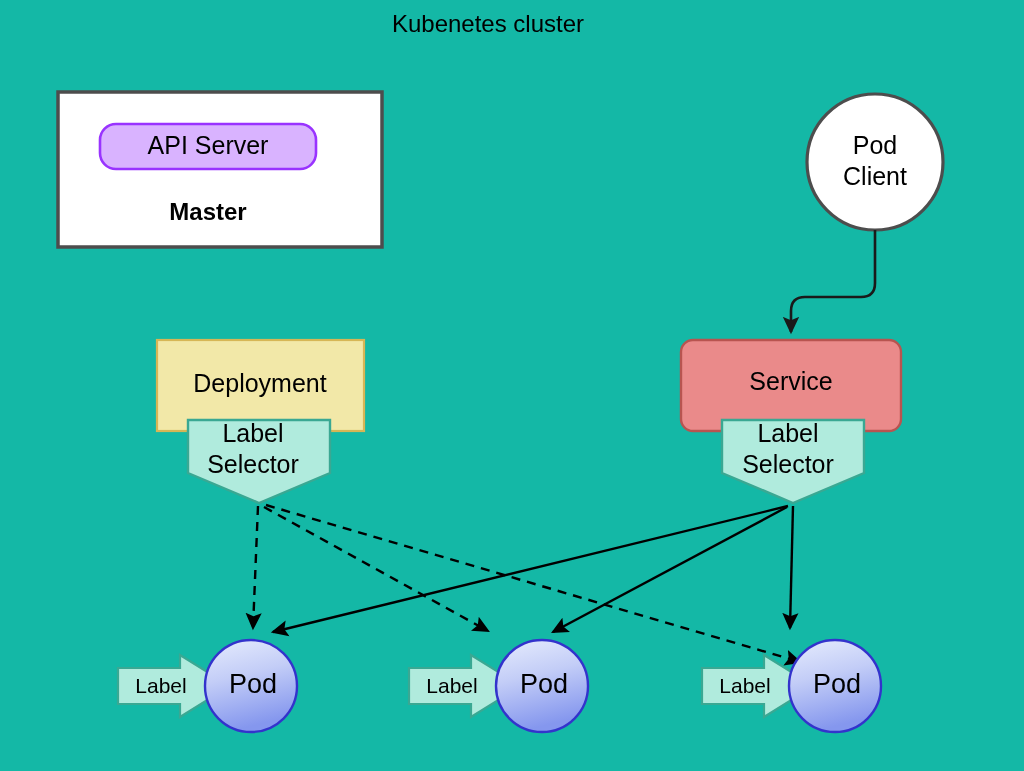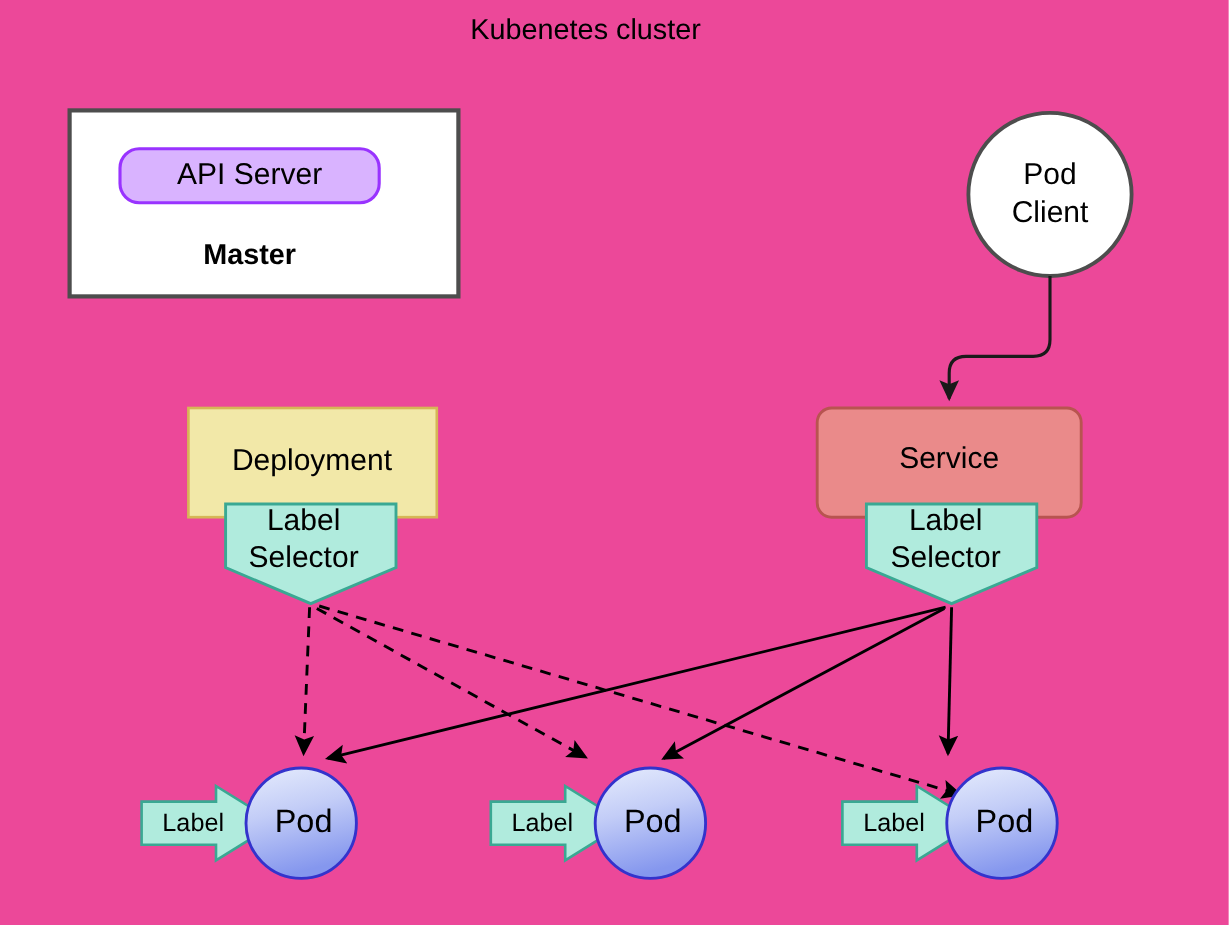--- a/index.html
+++ b/index.html
@@ -10,21 +10,21 @@
   body {
     width: 1024px;
     height: 771px;
     font-family: "Liberation Sans", sans-serif;
     overflow: hidden;
   }
   #diagram-root {
     position: relative;
     width: 1024px;
     height: 771px;
-    background: #ec4899;
+    background: #14b8a6;
   }
   svg.canvas {
     position: absolute;
     top: 0;
     left: 0;
     width: 1024px;
     height: 771px;
     display: block;
   }
   text {

